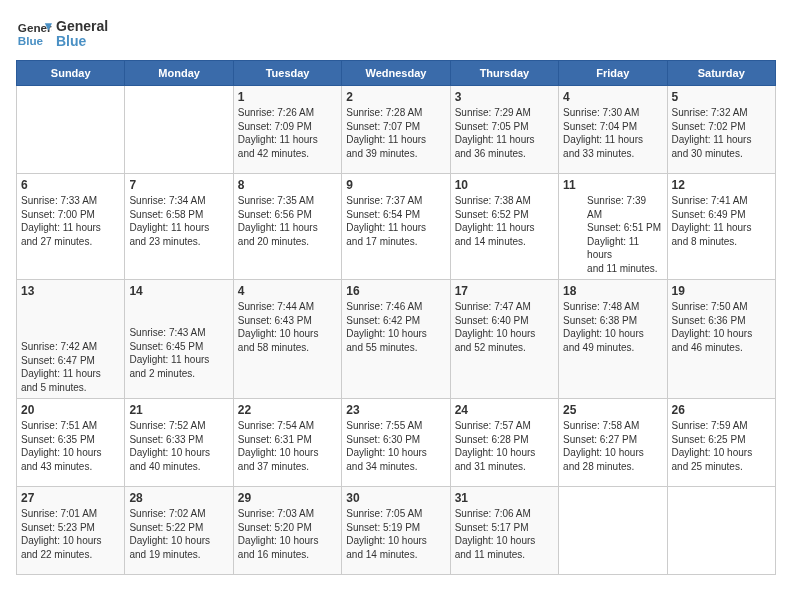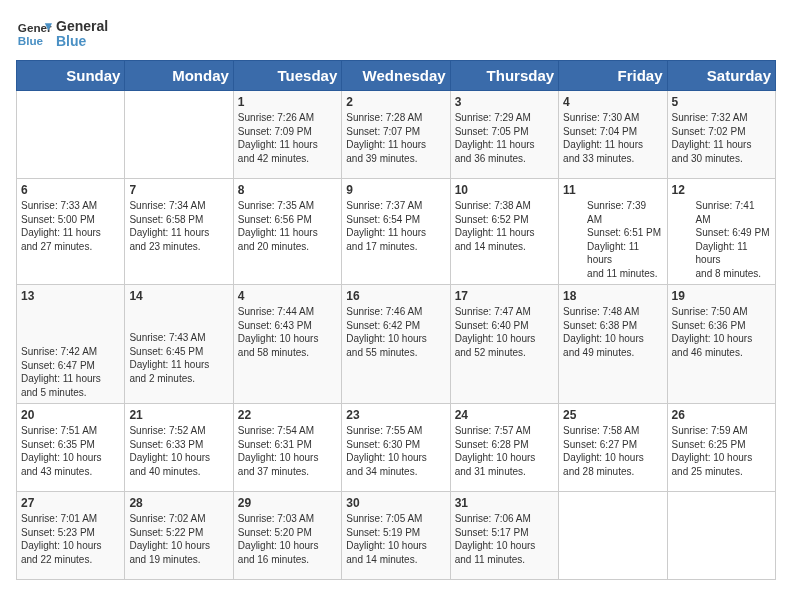--- a/index.html
+++ b/index.html
@@ -38,24 +38,24 @@
       color: #555;
     }
     table {
       width: 100%;
       border-collapse: collapse;
       table-layout: fixed;
     }
     thead tr th {
       background-color: #3a6baa;
       color: #fff;
-      font-size: 15px;
+      font-size: 11px;
       font-weight: bold;
       padding: 6px 4px;
-      text-align: right;
+      text-align: center;
       border: 1px solid #2a5a99;
     }
     tbody tr td {
       vertical-align: top;
       font-size: 10px;
       color: #333;
       padding: 4px 4px;
       border: 1px solid #ccc;
       height: 88px;
       background: #fff;
@@ -148,21 +148,21 @@
           <div class="day-info" style="white-space: pre-line;">Sunrise: 7:32 AM
 Sunset: 7:02 PM
 Daylight: 11 hours
 and 30 minutes.</div>
         </td>
       </tr>
       <tr>
         <td>
           <span class="day-num">6</span>
           <div class="day-info" style="white-space: pre-line;">Sunrise: 7:33 AM
-Sunset: 5:00 PM
+Sunset: 7:00 PM
 Daylight: 11 hours
 and 27 minutes.</div>
         </td>
         <td>
           <span class="day-num">7</span>
           <div class="day-info" style="white-space: pre-line;">Sunrise: 7:34 AM
 Sunset: 6:58 PM
 Daylight: 11 hours
 and 23 minutes.</div>
         </td>
@@ -189,21 +189,21 @@
         </td>
         <td>
           <span class="day-num">11</span>
           <div class="day-info" style="white-space: pre-line; margin-left: 24px;">Sunrise: 7:39 AM
 Sunset: 6:51 PM
 Daylight: 11 hours
 and 11 minutes.</div>
         </td>
         <td>
           <span class="day-num">12</span>
-          <div class="day-info" style="white-space: pre-line; margin-left: 24px;">Sunrise: 7:41 AM
+          <div class="day-info" style="white-space: pre-line;">Sunrise: 7:41 AM
 Sunset: 6:49 PM
 Daylight: 11 hours
 and 8 minutes.</div>
         </td>
       </tr>
       <tr>
         <td>
           <span class="day-num">13</span>
           <div class="day-info" style="white-space: pre-line; margin-top: 42px;">Sunrise: 7:42 AM
 Sunset: 6:47 PM

